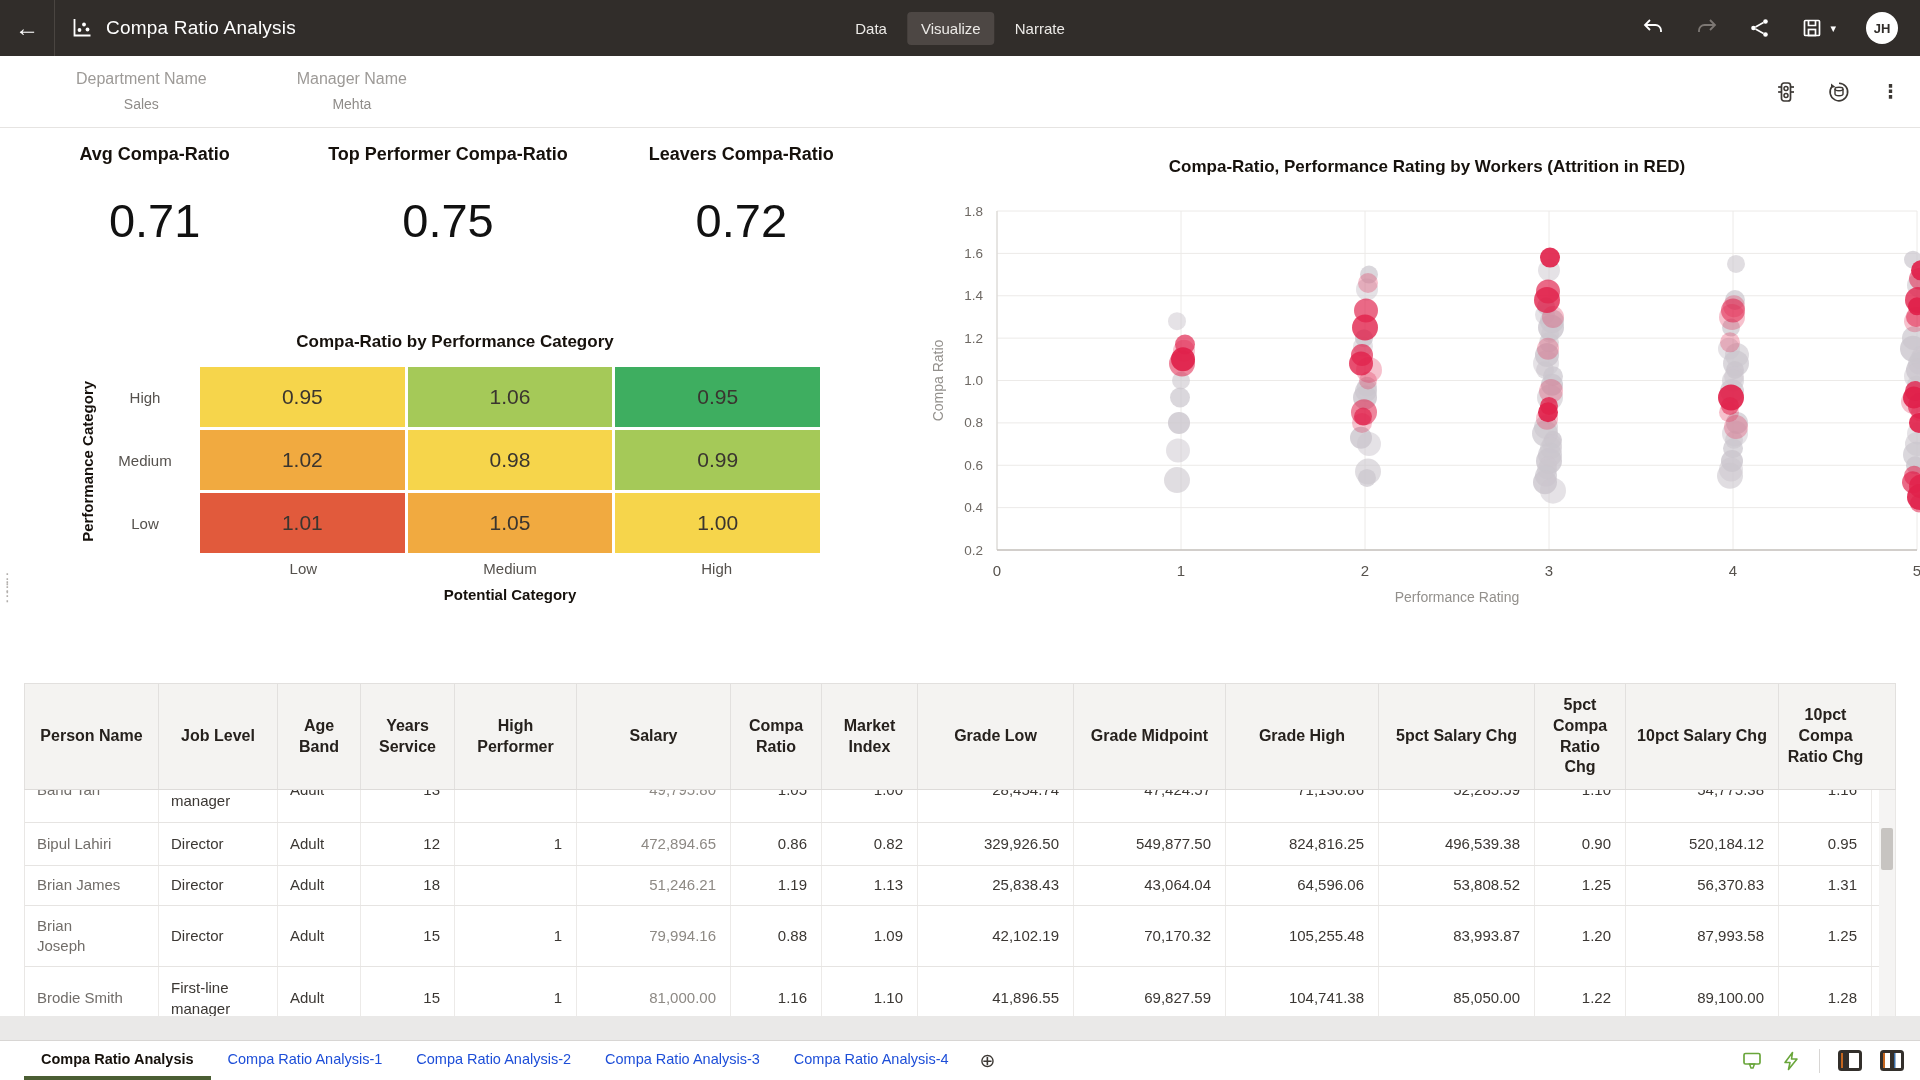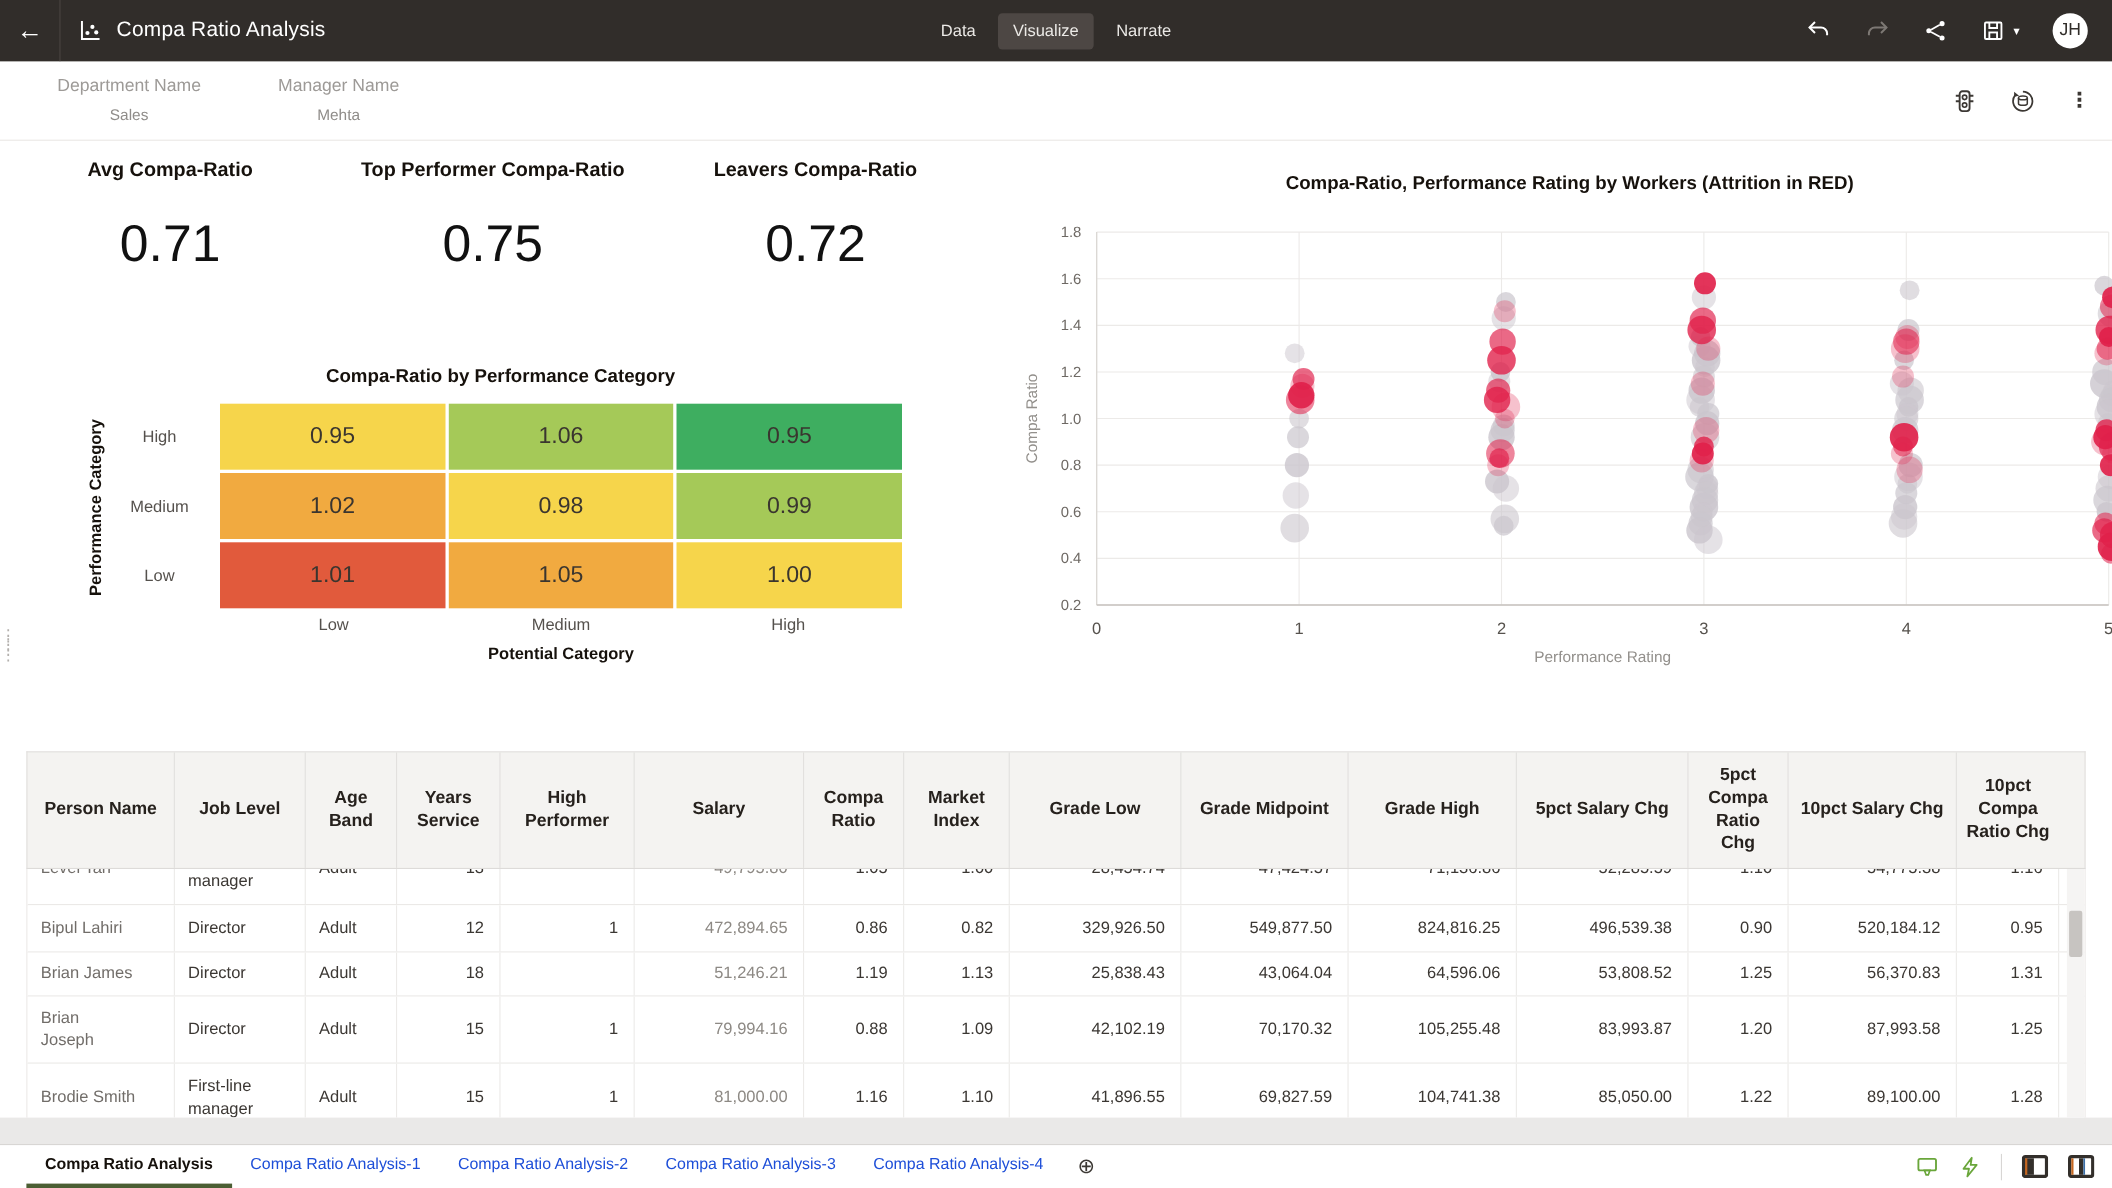--- a/index.html
+++ b/index.html
@@ -10,27 +10,27 @@
   .topbar { position:absolute; left:0; top:0; width:1920px; height:56px; background:#312d2a; display:flex; align-items:center; }
   .tb-back { width:54px; height:100%; display:flex; align-items:center; justify-content:center; color:#fff; font-size:24px; cursor:pointer; }
   .tb-div { width:1px; height:100%; background:#4a4541; }
   .tb-appicon { margin-left:16px; display:flex; align-items:center; }
   .tb-title { color:#ffffff; font-size:19px; font-weight:500; margin-left:13px; letter-spacing:.2px; }
   .tb-tabs { position:absolute; left:50%; top:0; transform:translateX(-50%); height:100%; display:flex; align-items:center; gap:6px; }
   .tb-tab { color:#eceae7; font-size:15px; padding:8px 14px; border-radius:4px; cursor:pointer; }
   .tb-tab.active { background:#4d4744; }
   .tb-right { position:absolute; right:0; top:0; height:100%; display:flex; align-items:center; gap:30px; padding-right:22px; }
   .tb-ic { display:flex; align-items:center; cursor:pointer; }
-  .avatar { width:32px; height:32px; border-radius:50%; background:#ffffff; color:#312d2a; font-size:16px; font-weight:normal; display:flex; align-items:center; justify-content:center; }
+  .avatar { width:32px; height:32px; border-radius:50%; background:#ffffff; color:#312d2a; font-size:13px; font-weight:bold; display:flex; align-items:center; justify-content:center; }
   .savegrp { display:flex; align-items:center; gap:7px; }
   .caret { color:#ffffff; font-size:11px; }
 
   
   .filterbar { position:absolute; left:0; top:56px; width:1920px; height:72px; background:#ffffff; border-bottom:1px solid #e6e4e2; display:flex; align-items:flex-start; }
-  .filters { display:flex; gap:70px; padding:14px 0 0 52px;align-items:center; }
+  .filters { display:flex; gap:90px; padding:14px 0 0 76px;align-items:center; }
   .filter-chip { display:flex; flex-direction:column; align-items:center; cursor:pointer; }
   .filter-label { color:#9d9a97; font-size:16px; }
   .filter-value { color:#8f8c89; font-size:14px; margin-top:8px; }
   .fb-right { position:absolute; right:0; top:0; height:100%; display:flex; align-items:center; gap:30px; padding-right:20px; }
   .fb-ic { display:flex; align-items:center; color:#3c3834; cursor:pointer; }
   .kebab { font-size:19px; font-weight:bold; color:#3c3834; line-height:1; }
 
   
   .canvas { position:absolute; left:0; top:128px; width:1920px; height:912px; background:#ffffff; }
   .canvas-handle { position:absolute; left:0px; top:447px; color:#b3b0ad; font-size:15px; line-height:.55; width:8px; text-align:center; cursor:pointer; }
@@ -406,21 +406,21 @@
         <div class="th" style="width: 153px; flex: 0 0 153px;">Grade High</div>
         <div class="th" style="width: 156px; flex: 0 0 156px;">5pct Salary Chg</div>
         <div class="th" style="width: 91px; flex: 0 0 91px;">5pct Compa Ratio Chg</div>
         <div class="th" style="width: 153px; flex: 0 0 153px;">10pct Salary Chg</div>
         <div class="th" style="width: 93px; flex: 0 0 93px;">10pct Compa Ratio Chg</div>
       </div>
     <div class="tbody-viewport">
       <div class="tbody-inner" id="tblBody" style="margin-top: -31px;">
           <div class="tr" style="height: 64px;">
             <div class="td name" style="width: 134px; flex: 0 0 134px;">
-              <span class="namewrap">Level Tan</span>
+              <span class="namewrap">Band Tan</span>
             </div>
             <div class="td" style="width: 119px; flex: 0 0 119px;">
               <span class="jobwrap">First-line manager</span>
             </div>
             <div class="td" style="width: 83px; flex: 0 0 83px;">
               <span>Adult</span>
             </div>
             <div class="td al-right" style="width: 94px; flex: 0 0 94px;">
               <span>13</span>
             </div>

